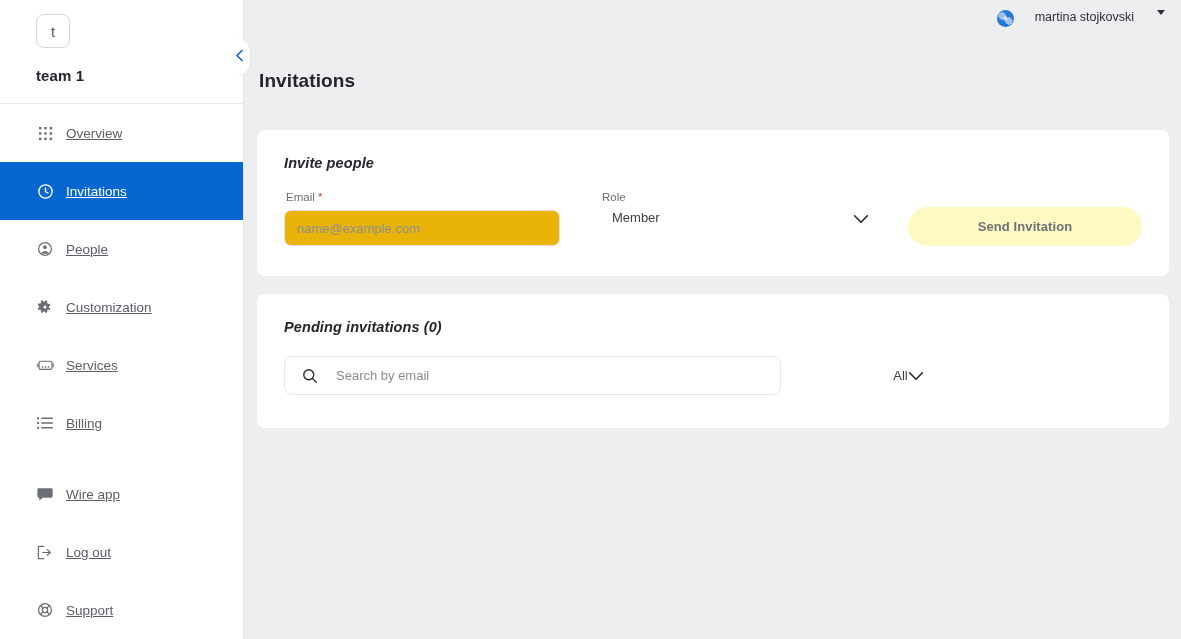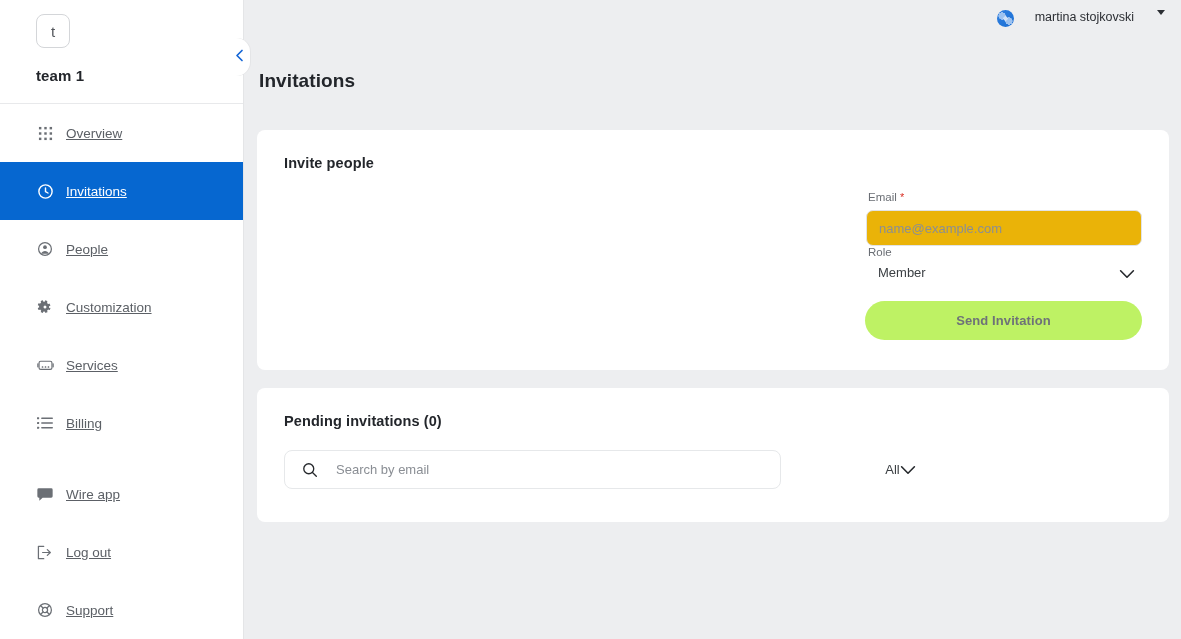--- a/index.html
+++ b/index.html
@@ -123,27 +123,27 @@
 
   .card {
     background: #ffffff;
     border-radius: 8px;
     margin-bottom: 18px;
   }
   .card-title {
     font-size: 14.5px; font-weight: bold; color: #23262b;
     padding: 25px 0 0 27px;
     letter-spacing: .1px;
+    font-style: italic;
   }
 
   
   .invite-row {
     display: flex; align-items: flex-end;
     padding: 20px 27px 30px 27px;
-    flex-direction: column;
   }
   .field { display: flex; flex-direction: column; }
   .field-label {
     font-size: 11.5px; color: #6a6e74; margin-bottom: 7px;
     padding-left: 2px;
   }
   .req { color: #d93025; font-size: 11px; }
   .text-input {
     width: 276px; height: 36px;
     border: 1px solid #e1e3e6;
@@ -161,33 +161,34 @@
     width: 276px; height: 36px;
     display: flex; align-items: flex-start; justify-content: space-between;
     padding: 0 7px 0 12px;
     cursor: pointer;
   }
   .select-value { font-size: 13px; color: #3c4044; }
 
   .send-btn {
     margin-left: 32px;
     width: 277px; height: 39px;
-    background: #bef264;
+    background: #fef9c3;
     color: #6e7278;
     border: none; border-radius: 20px;
     font-size: 13px; font-weight: bold;
     font-family: "Liberation Sans", sans-serif;
     cursor: default;
     letter-spacing: .1px;
   }
 
   
   .pending-row {
     display: flex; align-items: center;
     padding: 21px 27px 33px 27px;
+    gap: 8px;
   }
   .search-box {
     width: 497px; height: 39px;
     border: 1px solid #e6e8ea;
     border-radius: 8px;
     display: flex; align-items: center;
     padding-left: 17px;
     background: #fff;
   }
   .search-box .search-ico { margin-right: 16px; display: flex; }

